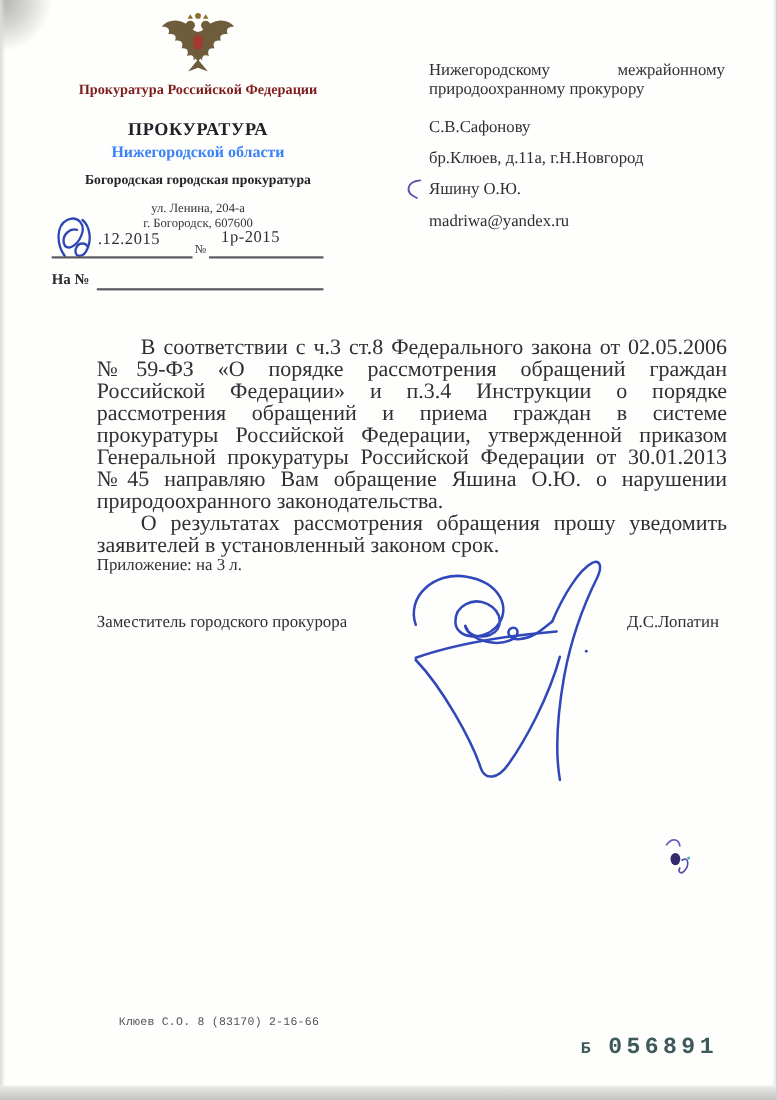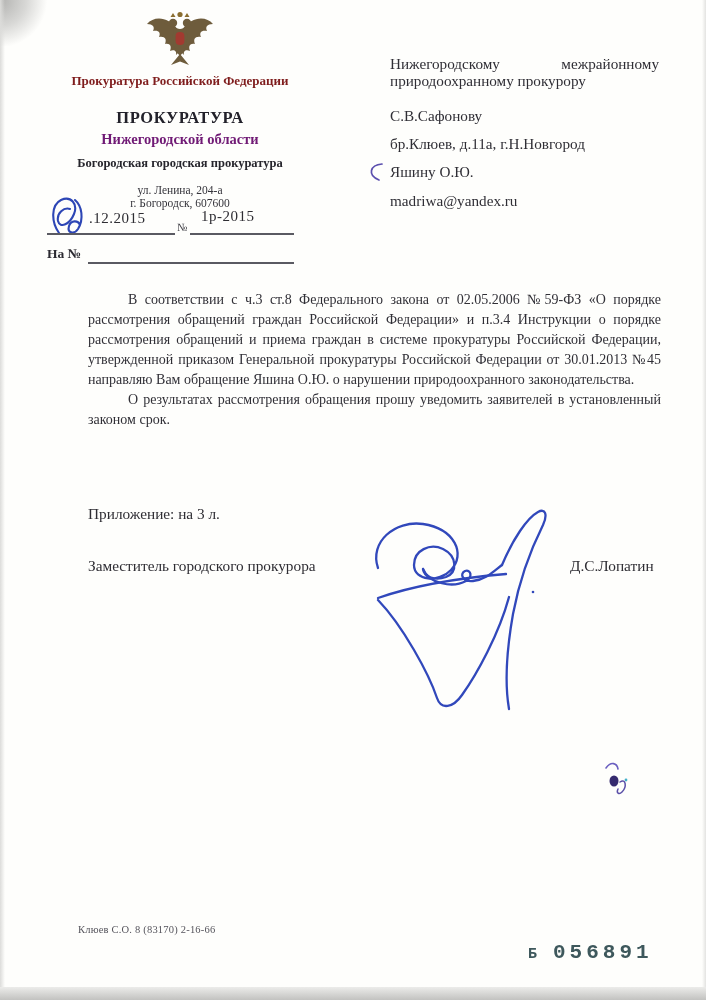--- a/index.html
+++ b/index.html
@@ -18,21 +18,21 @@
   .scan-edge-left { position:absolute; left:0; top:0; width:5px; height:1000px;
     background:linear-gradient(90deg, #dcdcda, rgba(255,255,255,0)); }
   .scan-edge-right { position:absolute; right:0; top:0; width:4px; height:1000px;
     background:linear-gradient(270deg, #e3e3e1, rgba(255,255,255,0)); }
 
   
   .letterhead { position:absolute; left:50px; top:10px; width:260px; text-align:center; }
   .emblem-wrap { height:60px; }
   .org-parent { font-weight:bold; font-size:13px; margin-top:3px; color:#7f1d1d; }
   .org-name-1 { font-weight:bold; font-size:16.5px; margin-top:19px; letter-spacing:0.6px; color:#22212a; }
-  .org-name-2 { font-weight:bold; font-size:14.5px; margin-top:3px; color:#701a75; }
+  .org-name-2 { font-weight:bold; font-size:14.5px; margin-top:3px; color:#3b82f6; }
   .org-sub    { font-weight:bold; font-size:12.5px; margin-top:8px; color:#26252c;text-align:center; }
   .addr-1 { font-size:11.5px; margin-top:13px; color:#34333a; }
   .addr-2 { font-size:11.5px; margin-top:1px; color:#34333a; }
 
   .hand-02 { position:absolute; left:48px; top:196px; }
   .date-typed { position:absolute; left:89px; top:210px; font-size:15px; letter-spacing:0.5px; }
   .num-sign { position:absolute; left:177px; top:221px; font-size:11px; color:#3a3940; }
   .doc-number { position:absolute; left:201px; top:208px; font-size:15px; letter-spacing:0.5px; }
   .u-line { position:absolute; height:1.6px; background:#5a5a62; }
   .u-date { left:47px; top:233px; width:128px; }
@@ -43,31 +43,31 @@
   
   .recipient { position:absolute; left:390px; top:55px; width:269px; font-size:15.2px; line-height:17px; color:#2f2e35; }
   .rcpt-row1 { display:flex; justify-content:space-between; }
   .rcpt-name { margin-top:18px; }
   .rcpt-addr { margin-top:11px; }
   .rcpt-applicant { margin-top:11px; position:relative; }
   .applicant-mark { position:absolute; left:-25px; top:-2px; }
   .rcpt-email { margin-top:12px; }
 
   
-  .body-text { position:absolute; left:88px; top:290px; width:573px;
-    font-size:14px; line-height:20px; text-align:justify; color:#302f36; }
+  .body-text { position:absolute; left:88px; top:306px; width:573px;
+    font-size:20px; line-height:20px; text-align:justify; color:#302f36; }
   .body-text p { text-indent:40px; }
   .attachment { position:absolute; left:88px; top:505px; font-size:15.3px; }
   .sign-position { position:absolute; left:88px; top:557px; font-size:15.3px; }
   .sign-name { position:absolute; left:570px; top:557px; font-size:15.3px; }
   .signature-svg { position:absolute; left:363px; top:502px; }
   .ink-blot { position:absolute; left:596px; top:756px; }
 
   
-  .footer-executor { position:absolute; left:78px; top:924px; font-size:10.5px; color:#55545c; letter-spacing:0.2px; }
+  .footer-executor { position:absolute; left:108px; top:924px; font-size:10.5px; color:#55545c; letter-spacing:0.2px;font-family:Liberation Mono, monospace; }
   .stamp { position:absolute; left:528px; top:941px; display:flex; align-items:baseline;
     font-family:"Liberation Mono", monospace; color:#3e585c; font-weight:bold; }
   .stamp-series { font-size:15px; }
   .stamp-number { font-size:21px; letter-spacing:4px; margin-left:16px; }
 </style>
 </head>
 <body>
 
 <div class="page">
 

